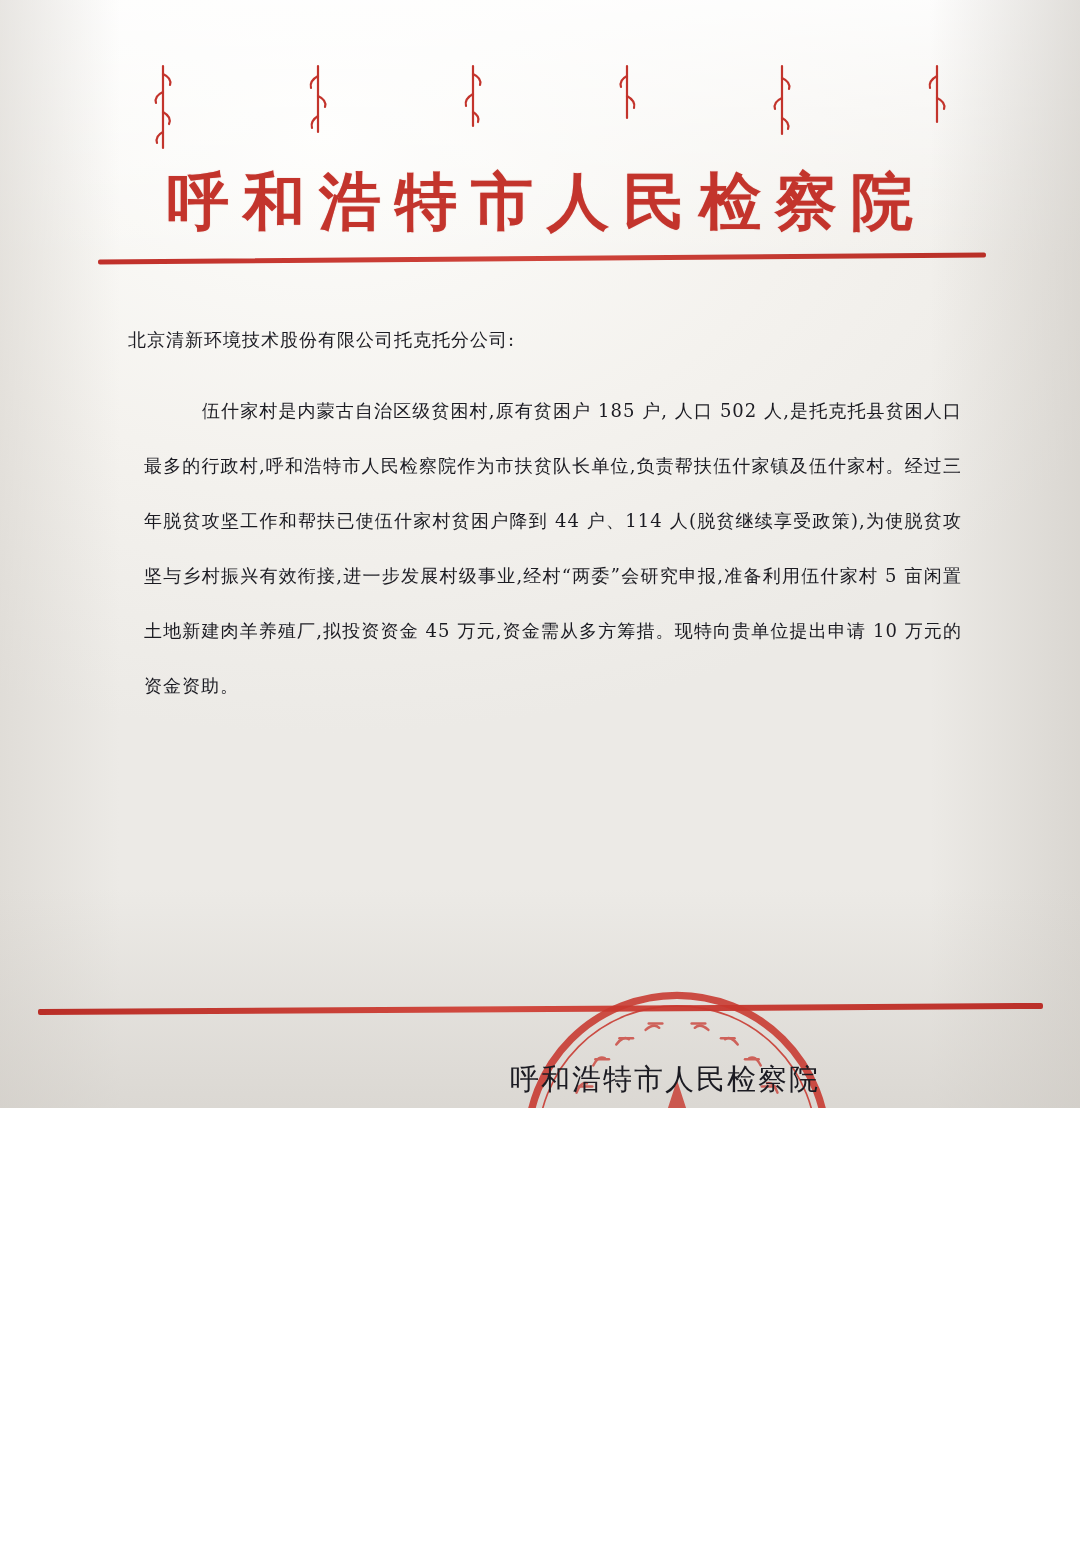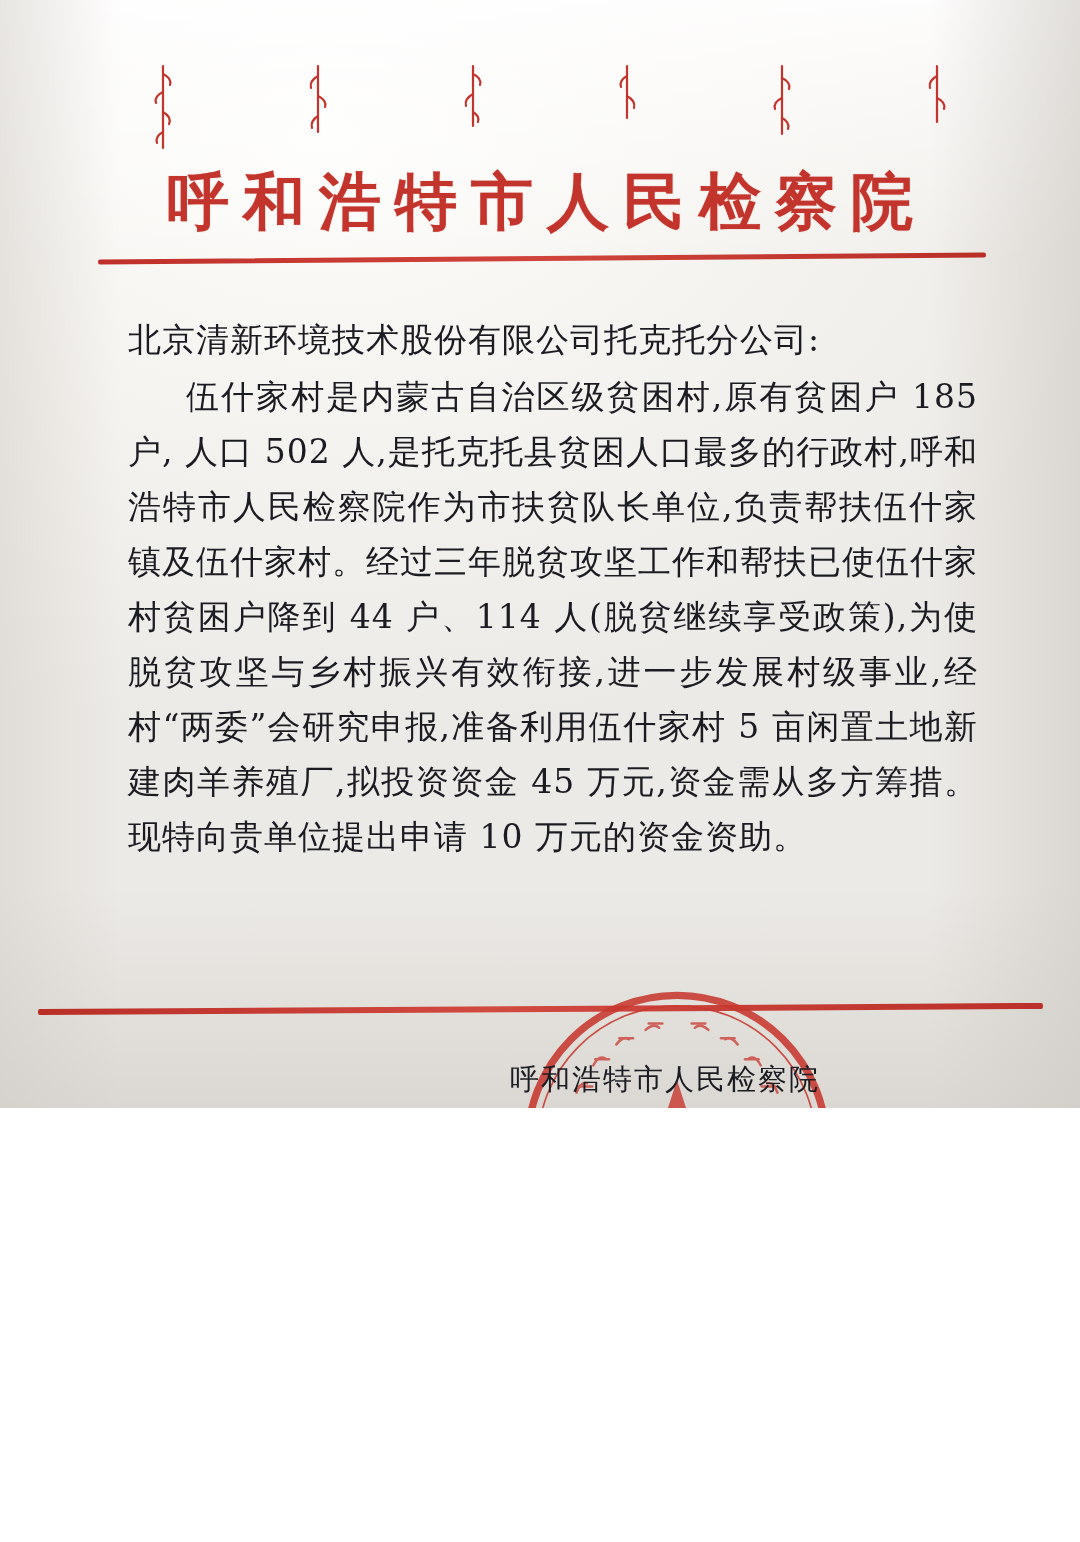--- a/index.html
+++ b/index.html
@@ -90,29 +90,29 @@
   }
 
   
   #body-text {
     position: absolute;
     left: 128px;
     top: 312px;
     width: 850px;
     color: #1b1b22;
     font-family: "DejaVu Serif", "Liberation Serif", serif;
-    font-size: 33px;
+    font-size: 18px;
     line-height: 55px;
     letter-spacing: 1px;
   }
   #recipient {
     margin: 0 0 2px 0;
   }
   #main-paragraph {
-    margin: 0;
+    margin: 16px;
     text-indent: 58px;
     text-align: justify;
     text-justify: inter-character;
   }
 
   
   #signature-block {
     position: absolute;
     left: 510px;
     top: 1048px;

